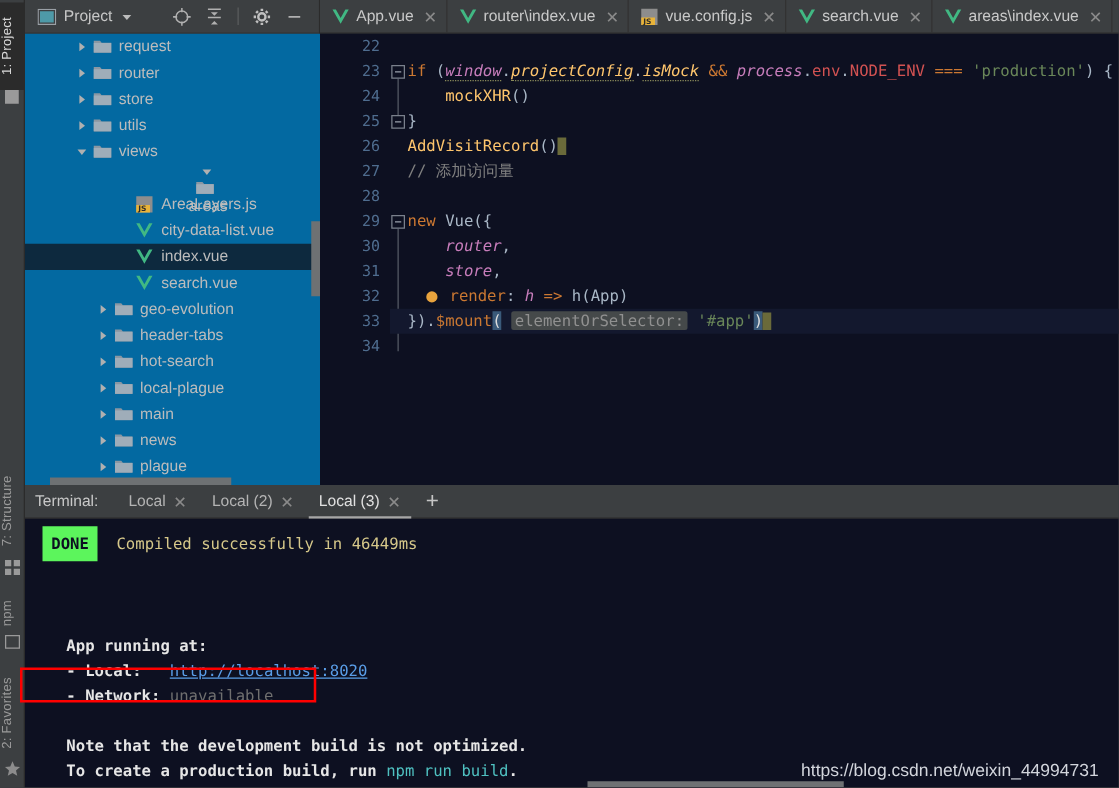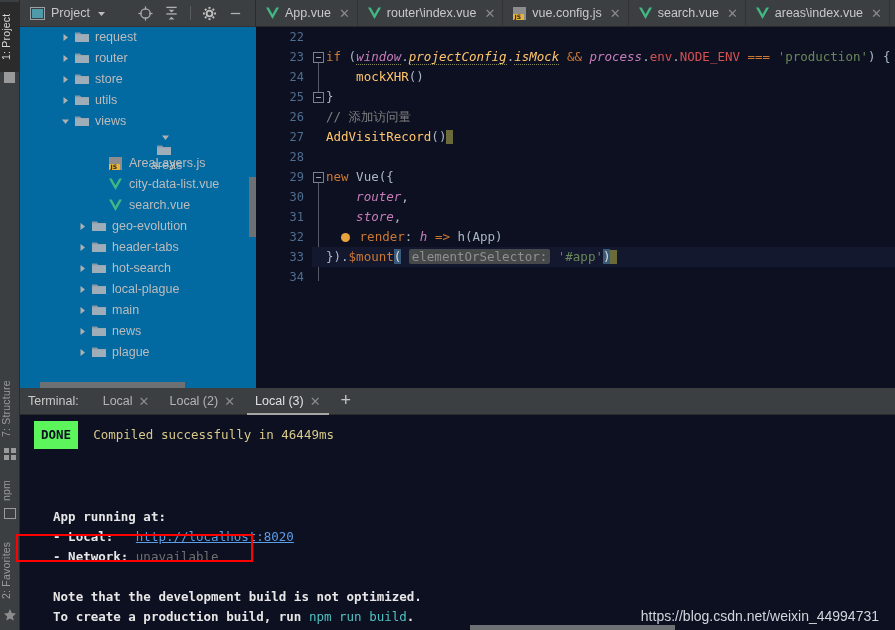--- a/index.html
+++ b/index.html
@@ -350,20 +350,27 @@
               </svg></span>
             <span class="tlabel">AreaLayers.js</span>
           </div>
           <div class="trow" style="padding-left: 74px;">
             <span class="noarrow"></span>
             <span class="ficon"><svg width="15" height="14" viewBox="0 0 15 14">
                 <polygon points="1,1.5 7.5,13 14,1.5 11.3,1.5 7.5,8.3 3.7,1.5" fill="#41b883"></polygon>
               </svg></span>
             <span class="tlabel">city-data-list.vue</span>
           </div>
+          <div class="trow sel" style="padding-left: 74px;">
+            <span class="noarrow"></span>
+            <span class="ficon"><svg width="15" height="14" viewBox="0 0 15 14">
+                <polygon points="1,1.5 7.5,13 14,1.5 11.3,1.5 7.5,8.3 3.7,1.5" fill="#41b883"></polygon>
+              </svg></span>
+            <span class="tlabel">index.vue</span>
+          </div>
           <div class="trow" style="padding-left: 74px;">
             <span class="noarrow"></span>
             <span class="ficon"><svg width="15" height="14" viewBox="0 0 15 14">
                 <polygon points="1,1.5 7.5,13 14,1.5 11.3,1.5 7.5,8.3 3.7,1.5" fill="#41b883"></polygon>
               </svg></span>
             <span class="tlabel">search.vue</span>
           </div>
           <div class="trow" style="padding-left: 57px;">
             <span class="arrow"><svg width="11" height="11" viewBox="0 0 11 11">
                 <polygon points="3.5,2 8,5.5 3.5,9" fill="#b0b0b0"></polygon>
@@ -528,23 +535,23 @@
 
     <div class="codearea">
       <div class="cline">&nbsp;</div>
 
       <div class="cline"><span class="kw2">if</span><span class="white"> (</span><span class="var italic squig">window</span><span class="white">.</span><span class="fn italic squig">projectConfig</span><span class="white">.</span><span class="fn italic squig">isMock</span><span class="white"> </span><span class="kw2">&amp;&amp;</span><span class="white"> </span><span class="var italic">process</span><span class="white">.</span><span class="redish">env</span><span class="white">.</span><span class="redish">NODE_ENV</span><span class="white"> </span><span class="kw2">===</span><span class="white"> </span><span class="str">'production'</span><span class="white">) {</span></div>
 
       <div class="cline"><span class="white">    </span><span class="yellow">mockXHR</span><span class="white">()</span></div>
 
       <div class="cline"><span class="white">}</span></div>
 
+      <div class="cline"><span class="yellow">AddVisitRecord</span><span class="white">()</span><span class="caret"></span></div>
+
       <div class="cline"><span class="cmt">// 添加访问量</span></div>
-
-      <div class="cline"><span class="yellow">AddVisitRecord</span><span class="white">()</span><span class="caret"></span></div>
 
       <div class="cline">&nbsp;</div>
 
       <div class="cline"><span class="kw2">new</span><span class="white"> </span><span class="white">Vue({</span></div>
 
       <div class="cline"><span class="white">    </span><span class="var italic">router</span><span class="white">,</span></div>
 
       <div class="cline"><span class="white">    </span><span class="var italic">store</span><span class="white">,</span></div>
 
       <div class="cline"><span class="white">  </span><span class="bulb"></span><span class="white"> </span><span class="fieldred">render</span><span class="white">: </span><span class="var italic">h</span><span class="white"> </span><span class="kw2">=&gt;</span><span class="white"> </span><span class="white">h(</span><span class="white">App</span><span class="white">)</span></div>

